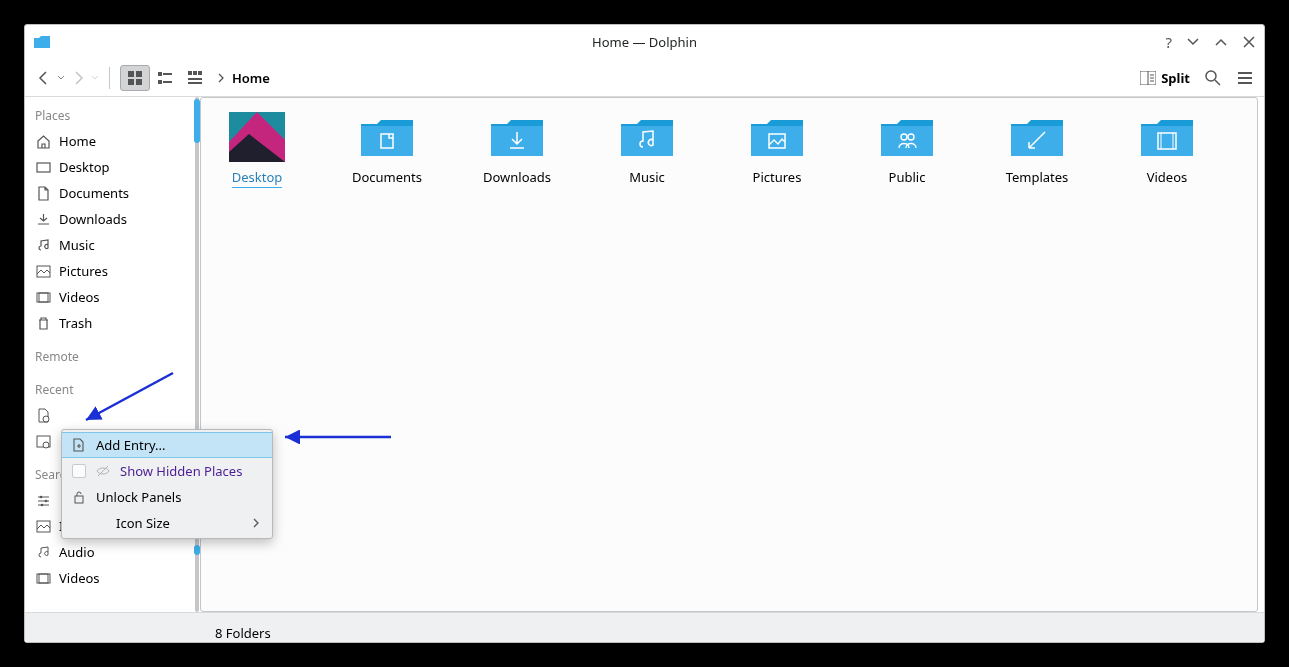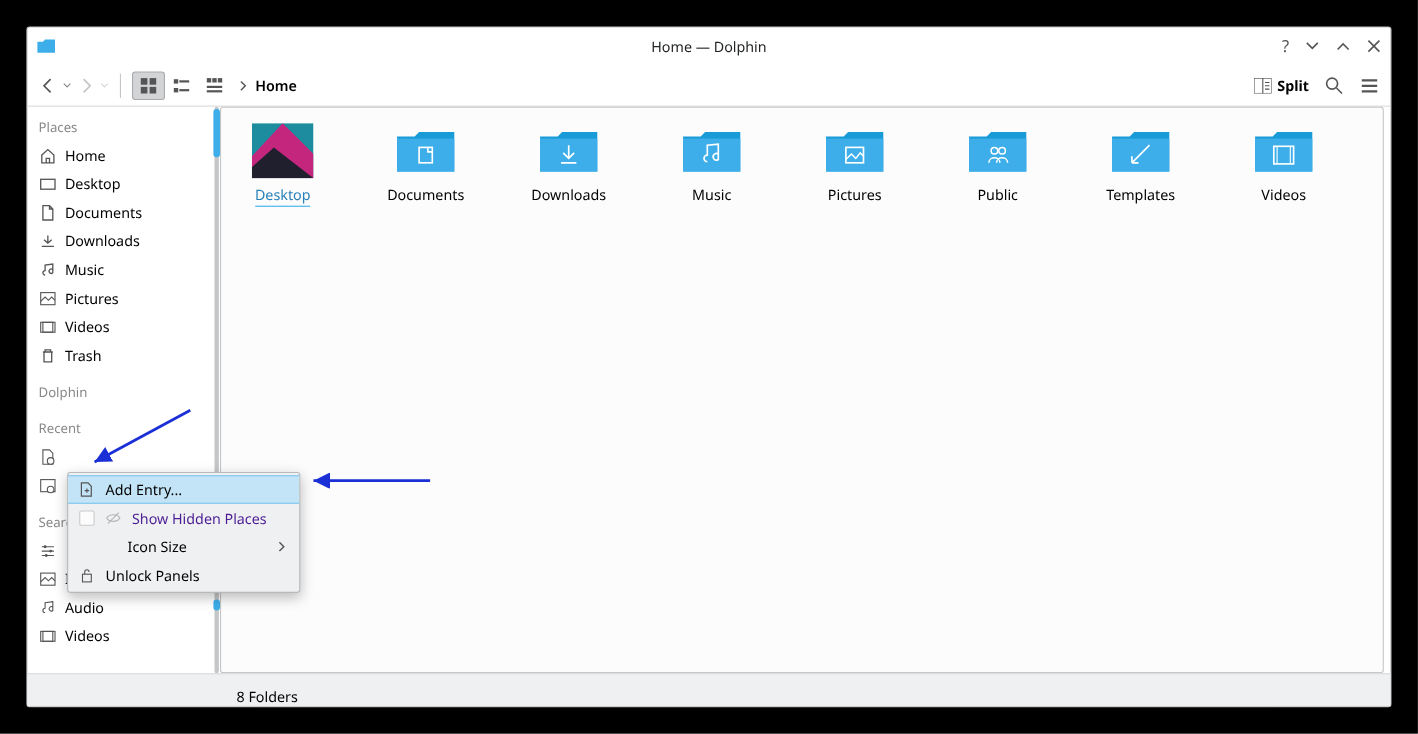--- a/index.html
+++ b/index.html
@@ -212,21 +212,21 @@
         </div>
       <div class="sb-item">
           <span class="ico">
             <svg width="15" height="15" viewBox="0 0 15 15">
               <path d="M3 4 L12 4 M5 4 L5 2 L10 2 L10 4 M4 4 L4 13 L11 13 L11 4" stroke="#555" fill="none" stroke-width="1.2"></path>
             </svg>
           </span>
           <span>Trash</span>
         </div>
 
-      <div class="sb-header" style="margin-top:8px">Dolphin</div>
+      <div class="sb-header" style="margin-top:8px">Remote</div>
 
       <div class="sb-header" style="margin-top:8px">Recent</div>
       <div class="sb-item">
           <span class="ico">
             <svg width="15" height="15" viewBox="0 0 15 15">
               <path d="M3 1 L9 1 L12 4 L12 14 L3 14 Z" stroke="#555" fill="none"></path>
               <circle cx="10" cy="11" r="3" stroke="#555" fill="#fafafa"></circle>
             </svg>
           </span>
         </div>
@@ -394,36 +394,36 @@
   <div class="ctx-item disabled">
     <span class="ci-icon">
         <span class="checkbox-faux disabled"></span>
       </span>
     <svg width="14" height="14" viewBox="0 0 14 14" style="margin-right:2px">
         <path d="M1 7 C3 3 11 3 13 7 C11 11 3 11 1 7 Z M2 12 L12 2" stroke="#b3b5b7" fill="none"></path>
       </svg>
     <span>Show Hidden Places</span>
   </div>
   <div class="ctx-item">
+    <span class="ci-icon">
+        <svg width="14" height="14" viewBox="0 0 14 14">
+          <rect x="3" y="6" width="8" height="7" stroke="#555" fill="none"></rect>
+          <path d="M5 6 L5 4 A2 2 0 0 1 9 4" stroke="#555" fill="none"></path>
+        </svg>
+      </span>
+    <span>Unlock Panels</span>
+  </div>
+  <div class="ctx-item">
     <span class="ci-icon"></span>
     <span style="margin-left:20px">Icon Size</span>
     <span class="chev">
         <svg width="8" height="10" viewBox="0 0 8 10">
           <path d="M2 1 L6 5 L2 9" stroke="#555" fill="none" stroke-width="1.3"></path>
         </svg>
       </span>
-  </div>
-  <div class="ctx-item">
-    <span class="ci-icon">
-        <svg width="14" height="14" viewBox="0 0 14 14">
-          <rect x="3" y="6" width="8" height="7" stroke="#555" fill="none"></rect>
-          <path d="M5 6 L5 4 A2 2 0 0 1 9 4" stroke="#555" fill="none"></path>
-        </svg>
-      </span>
-    <span>Unlock Panels</span>
   </div>
 </div>
 
 <svg class="arrow" style="left:78px;top:368px" width="100" height="60" viewBox="0 0 100 60">
     <defs>
       <marker id="ah1" markerWidth="8" markerHeight="8" refX="6" refY="3" orient="auto">
         <path d="M0 0 L6 3 L0 6 Z" fill="#1a2fd6"></path>
       </marker>
     </defs>
     <line x1="95" y1="5" x2="8" y2="52" stroke="#1a2fd6" stroke-width="2.5" marker-end="url(#ah1)"></line>

